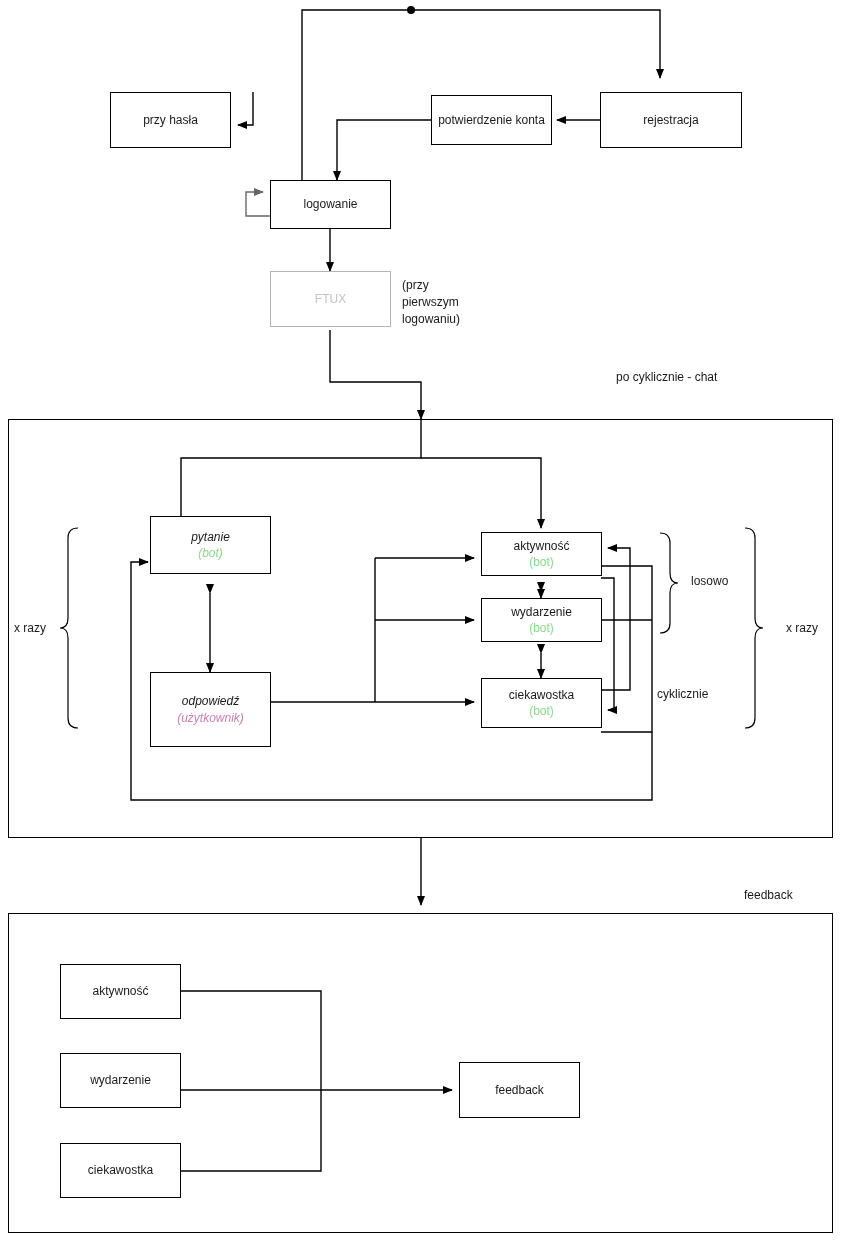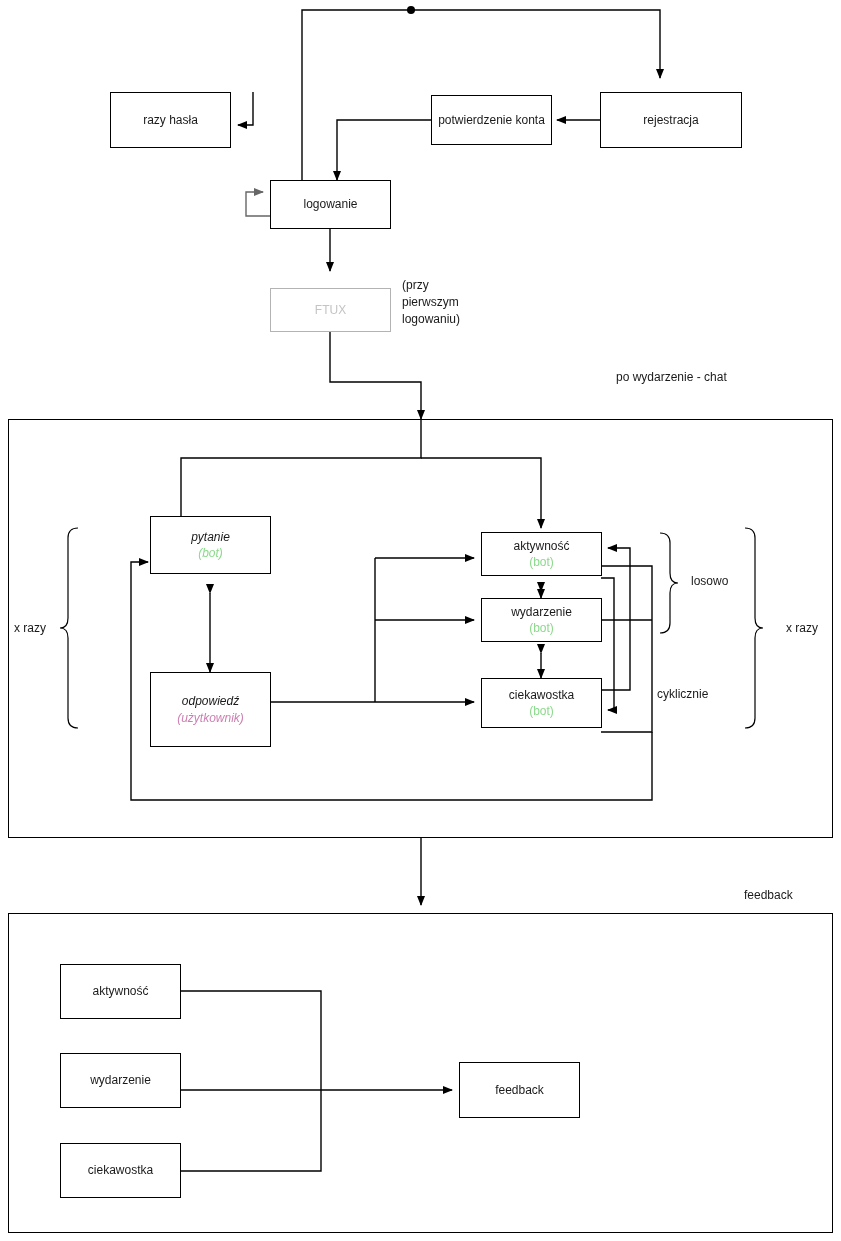--- a/index.html
+++ b/index.html
@@ -130,46 +130,46 @@
 
       <path d="M78,528 Q68,528 68,538 L68,618 Q68,628 60,628 Q68,628 68,638 L68,718 Q68,728 78,728"></path>
 
       <path d="M660,533 Q670,533 670,543 L670,573 Q670,583 678,583 Q670,583 670,593 L670,623 Q670,633 660,633" transform="translate(0,0)"></path>
 
       <path d="M745,528 Q755,528 755,538 L755,618 Q755,628 763,628 Q755,628 755,638 L755,718 Q755,728 745,728"></path>
     </g>
   </svg>
 
   <div class="node" style="left:110px; top:92px; width:121px; height:56px;">
-    <span>razy hasła</span>
+    <span>przy hasła</span>
   </div>
 
   <div class="node" style="left:270px; top:180px; width:121px; height:49px;">
     <span>logowanie</span>
   </div>
 
   <div class="node" style="left:431px; top:95px; width:121px; height:50px;align-items:center;">
     <span>potwierdzenie konta</span>
   </div>
 
   <div class="node" style="left:600px; top:92px; width:142px; height:56px;">
     <span>rejestracja</span>
   </div>
 
-  <div class="node ghost" style="left:270px; top:288px; width:121px; height:44px;">
+  <div class="node ghost" style="left:270px; top:271px; width:121px; height:56px;">
     <span>FTUX</span>
   </div>
 
   <div class="caption" style="left:402px; top:277px; line-height:17px; white-space:normal; width:86px;">
     <div>(przy</div>
     <div>pierwszym</div>
     <div>logowaniu)</div>
   </div>
 
-  <div class="caption" style="left:616px; top:370px;">po wydarzenie - chat</div>
+  <div class="caption" style="left:616px; top:370px;">po cyklicznie - chat</div>
 
   <div class="container-box" style="left:8px; top:419px; width:825px; height:419px;"></div>
 
   <div class="node" style="left:150px; top:516px; width:121px; height:58px;font-style:italic;">
     <span>pytanie</span>
     <span class="sub bot">(bot)</span>
   </div>
 
   <div class="node" style="left:150px; top:672px; width:121px; height:75px;font-style:italic;">
     <span>odpowiedź</span>

